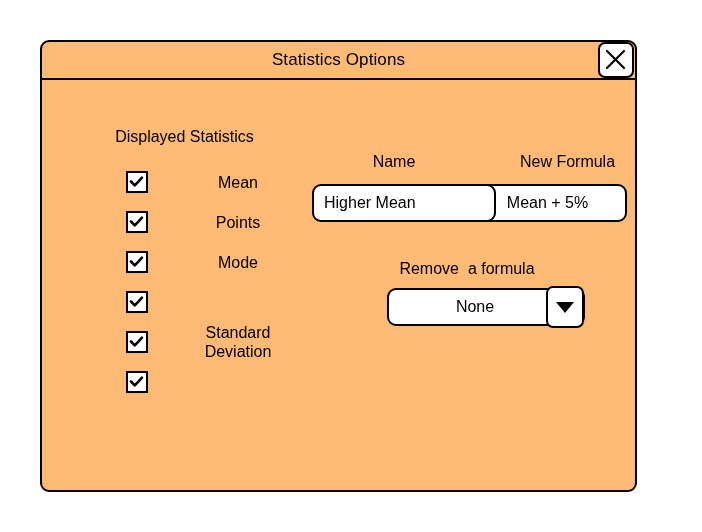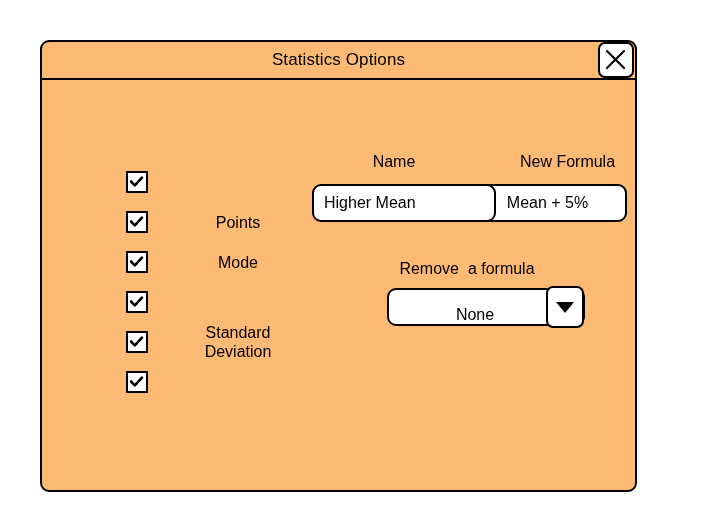--- a/index.html
+++ b/index.html
@@ -189,21 +189,21 @@
     position: absolute;
     left: 345px;
     top: 208px;
     width: 198px;
     height: 38px;
     box-sizing: border-box;
     border: 2.5px solid #000000;
     border-radius: 9px;
     background: #ffffff;
     display: flex;
-    align-items: flex-end;
+    align-items: center;
     justify-content: center;
     cursor: pointer;
   }
   #remove-value {
     font-size: 16px;
     padding-right: 22px;
   }
   #dropdown-arrow-button {
     position: absolute;
     left: 504px;
@@ -234,27 +234,29 @@
   <div id="close-button">
     <svg width="31" height="31" viewBox="0 0 31 31" aria-hidden="true">
       <line x1="7" y1="7" x2="24" y2="24" stroke="#000" stroke-width="2.2" stroke-linecap="round"></line>
       <line x1="24" y1="7" x2="7" y2="24" stroke="#000" stroke-width="2.2" stroke-linecap="round"></line>
     </svg>
   </div>
 
   <div id="dialog-body">
 
     <div id="stats-panel">
+      <div id="stats-heading">Displayed Statistics</div>
 
       <div class="stat-row" style="top:36px">
         <span class="checkbox">
           <svg width="17" height="17" viewBox="0 0 17 17" aria-hidden="true">
             <polyline points="3,8.5 6.8,12.4 14,4.6" fill="none" stroke="#000" stroke-width="2.6" stroke-linecap="round" stroke-linejoin="round"></polyline>
           </svg>
         </span>
+        <span class="stat-label">Mean</span>
       </div>
 
       <div class="stat-row" style="top:76px">
         <span class="checkbox">
           <svg width="17" height="17" viewBox="0 0 17 17" aria-hidden="true">
             <polyline points="3,8.5 6.8,12.4 14,4.6" fill="none" stroke="#000" stroke-width="2.6" stroke-linecap="round" stroke-linejoin="round"></polyline>
           </svg>
         </span>
         <span class="stat-label">Points</span>
       </div>

